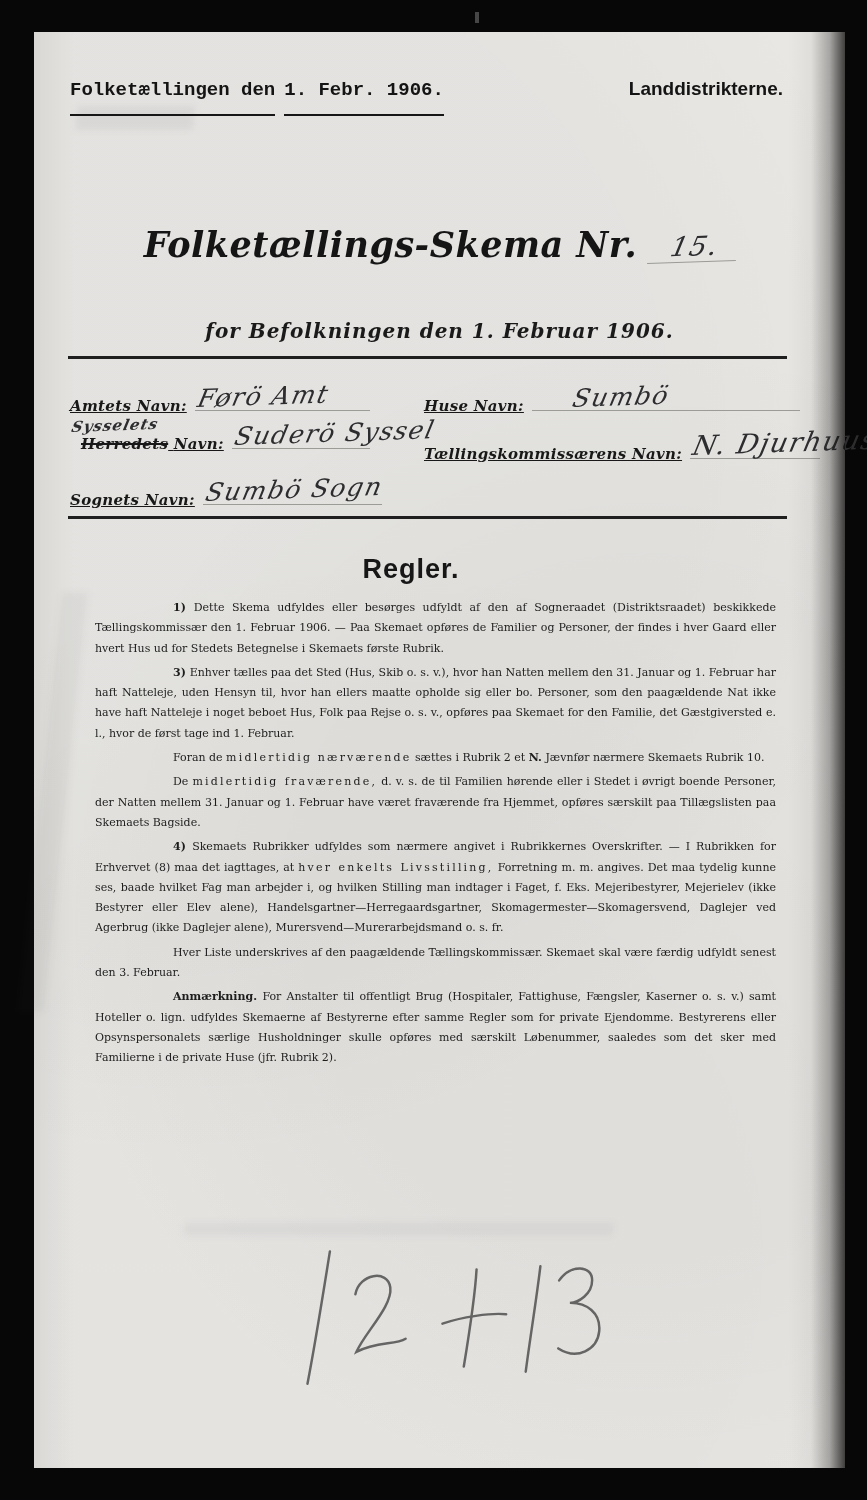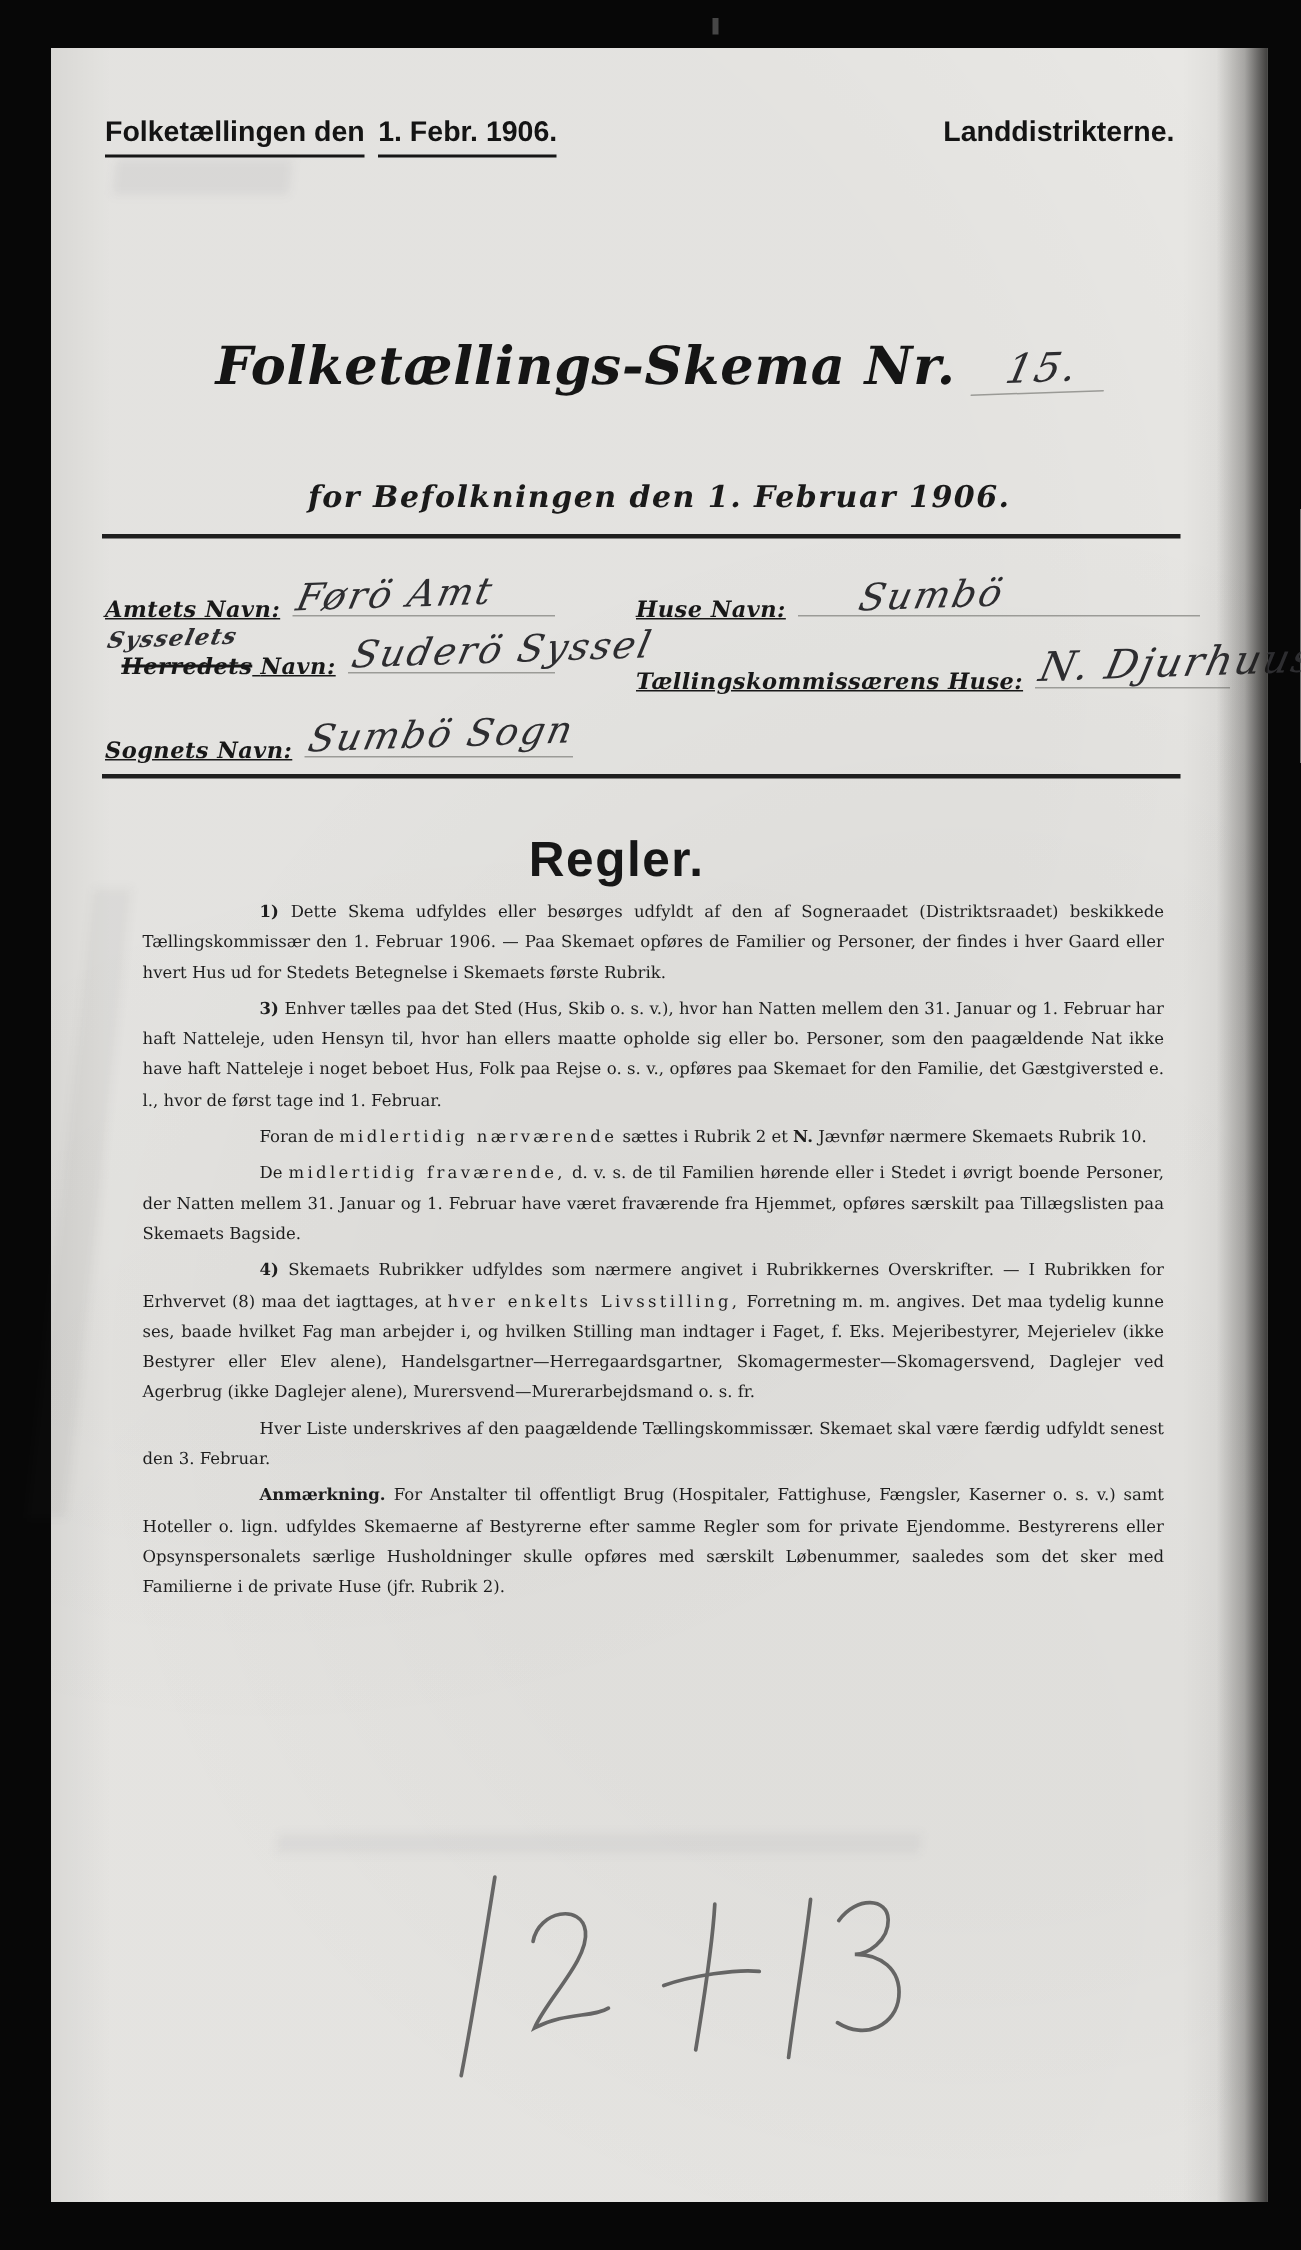--- a/index.html
+++ b/index.html
@@ -26,21 +26,21 @@
   .speck{position:absolute;left:475px;top:12px;width:4px;height:11px;background:#7a7a7a;opacity:.55;}
   .smudge{position:absolute;filter:blur(3px);background:rgba(70,70,80,0.07);transform:skewX(-6deg);}
   .smudge-ghost{left:42px;top:74px;width:118px;height:24px;}
   .smudge-margin{left:6px;top:560px;width:26px;height:420px;background:rgba(60,60,60,0.05);}
   .smudge-trace{left:150px;top:1190px;width:430px;height:14px;background:rgba(60,60,70,0.05);}
 
   
   .hdr{position:absolute;top:46px;left:36px;right:40px;
        font-family:"Liberation Sans", sans-serif;font-weight:bold;font-size:19px;color:#141414;}
   .hdr-left{position:absolute;left:0;top:0;white-space:nowrap;}
-  .hdr-left .u{border-bottom:2.5px solid #161616;padding-bottom:3px;margin-right:9px;display:inline-block;}
+  .hdr-left .u{border-bottom:2.5px solid #161616;padding-bottom:13px;margin-right:9px;display:inline-block;font-family:Liberation Mono, monospace;}
   .hdr-right{position:absolute;right:22px;top:0;}
 
   
   .title-row{position:absolute;top:192px;left:0;width:100%;text-align:center;
              font-family:"DejaVu Serif", serif;font-style:italic;font-weight:bold;
              font-size:35px;color:#151515;letter-spacing:.5px;}
   .title-num{display:inline-block;font-size:27px;font-weight:normal;color:#56565a;
              min-width:88px;text-align:center;border-bottom:1px solid #9a9a96;
              transform:skewX(-12deg) rotate(-3deg);vertical-align:baseline;margin-left:10px;
              letter-spacing:3px;}
@@ -66,21 +66,21 @@
   .f-byen  {left:356px;top:14px; width:376px;}
   .f-syssel{left:2px;  top:52px; width:300px;}
   .f-komm  {left:356px;top:62px; width:396px;}
   .f-sogn  {left:2px;  top:108px;width:312px;}
   .stack{position:relative;display:inline-block;}
   .stack .hw-small{position:absolute;left:0;top:-17px;font-size:15px;letter-spacing:1px;}
   .struck{text-decoration:line-through;text-decoration-thickness:2px;margin-left:11px;}
 
   
   .regler-h{position:absolute;top:522px;left:0;width:93%;text-align:center;
-            font-family:"Liberation Sans", sans-serif;font-weight:bold;font-size:33px;
+            font-family:"Liberation Sans", sans-serif;font-weight:bold;font-size:27px;
             color:#171717;letter-spacing:1px;}
   .rules-body{position:absolute;top:566px;left:61px;width:681px;
               font-family:"DejaVu Serif", serif;font-size:11px;line-height:20.3px;
               color:#1d1d1d;text-align:justify;}
   .rules-body p{margin:0 0 4px 0;text-indent:78px;}
   .seg.bold{font-weight:bold;}
   .seg.spaced{letter-spacing:2.2px;}
 
   
   .pencil{position:absolute;left:262px;top:1208px;width:340px;height:150px;}
@@ -134,21 +134,21 @@
           <span class="hw hw-small">Sysselets</span><span class="struck">Herredets</span>
         </span>
         <span>Navn:</span>
       </span>
       <span class="fline">
         <span class="hw">Suderö Syssel</span>
       </span>
     </div>
 
     <div class="frow f-komm">
-      <span class="flabel">Tællingskommissærens Huse:</span>
+      <span class="flabel">Tællingskommissærens Navn:</span>
       <span class="fline">
         <span class="hw" style="font-size:27px;">N. Djurhuus</span>
       </span>
     </div>
 
     <div class="frow f-sogn">
       <span class="flabel">Sognets Navn:</span>
       <span class="fline">
         <span class="hw">Sumbö Sogn</span>
       </span>

